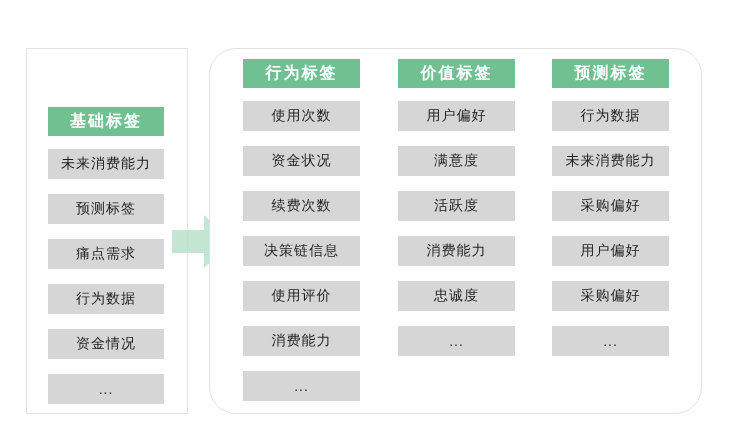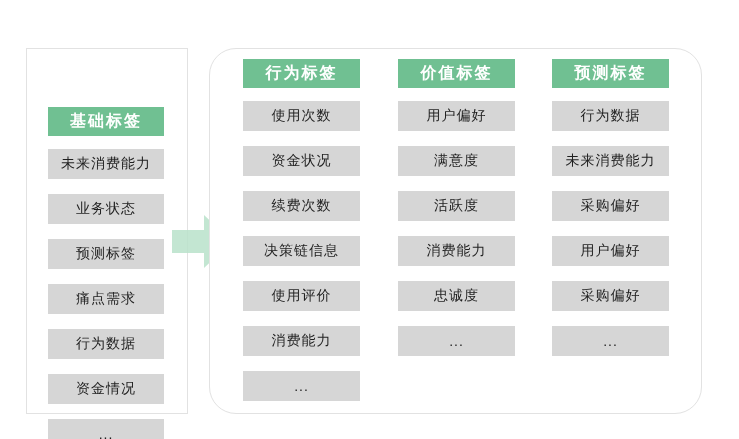--- a/index.html
+++ b/index.html
@@ -68,21 +68,20 @@
 </head>
 <body>
 
 <div class="canvas">
 
   <div class="panel panel-left">
     <div class="column col-1">
       <div class="tag-header">基础标签</div>
       <div class="items">
           <div class="tag-item">未来消费能力</div>
-          <div class="tag-item">业务状态</div>
           <div class="tag-item">预测标签</div>
           <div class="tag-item">痛点需求</div>
           <div class="tag-item">行为数据</div>
           <div class="tag-item">资金情况</div>
           <div class="tag-item">...</div>
         </div>
     </div>
   </div>
 
   <svg class="arrow" viewBox="0 0 62 57" aria-hidden="true">

